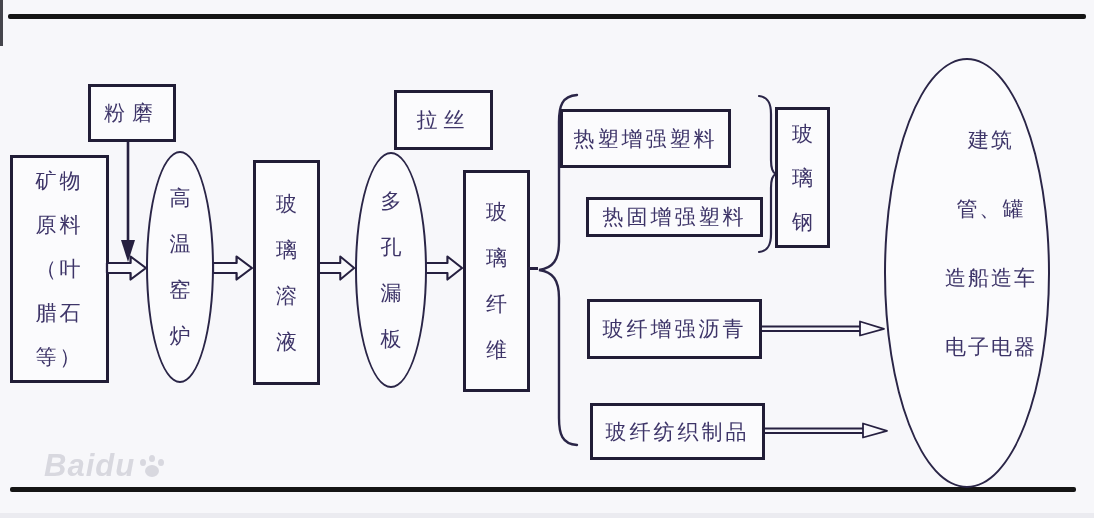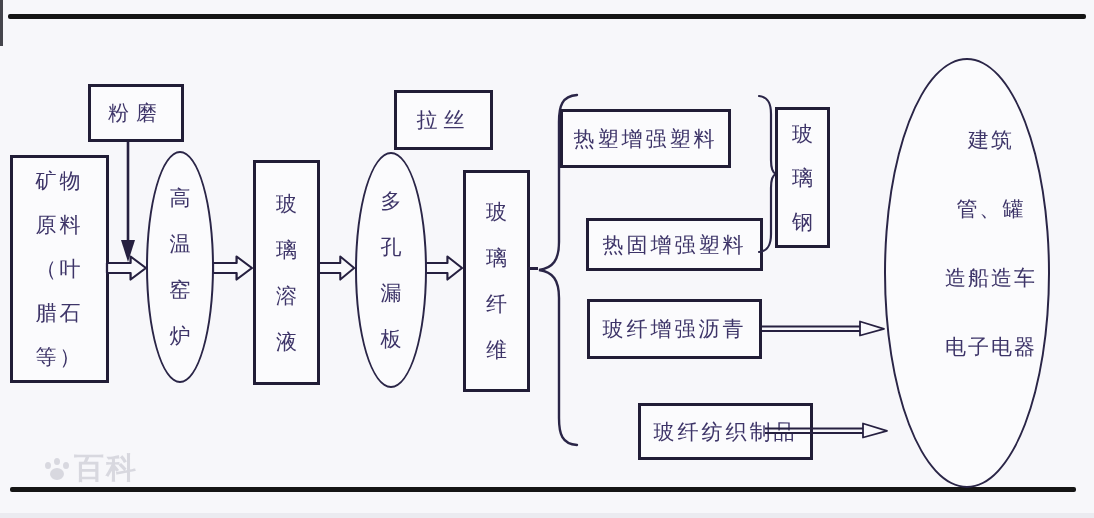--- a/index.html
+++ b/index.html
@@ -44,21 +44,21 @@
 </head>
 <body>
 
 <div class="canvas">
 
   <div class="abs" style="left:0;top:0;width:3px;height:46px;background:#45454c;"></div>
   <div class="abs hline" style="left:8px;top:14px;width:1078px;height:5px;"></div>
   <div class="abs hline" style="left:10px;top:487px;width:1066px;height:5px;"></div>
   <div class="abs" style="left:0;top:513px;width:1094px;height:5px;background:#ebebf0;"></div>
 
-  <div class="abs box" style="left:88px;top:84px;width:96px;height:58px;">
+  <div class="abs box" style="left:88px;top:84px;width:88px;height:58px;">
     <span class="hlabel" style="letter-spacing:7px;">粉磨</span>
   </div>
   <svg class="abs" style="left:118px;top:142px;" width="20" height="122" viewBox="0 0 20 122">
     <line x1="10" y1="0" x2="10" y2="100" stroke="#262040" stroke-width="2.6"></line>
     <polygon points="3,98 17,98 10,120" fill="#262040"></polygon>
   </svg>
 
   <div class="abs box" style="left:10px;top:155px;width:99px;height:228px;">
     <span class="rows">矿物
 原料
@@ -113,21 +113,21 @@
   </div>
 
   <div class="abs connector" style="left:528px;top:267px;width:10px;height:2.5px;"></div>
   <svg class="abs" style="left:533px;top:92px;" width="46" height="356" viewBox="0 0 46 356">
     <path d="M44 3 C29 4 26 14 26 30 L26 150 C26 168 20 176 6 178 C20 180 26 188 26 206 L26 326 C26 342 29 352 44 353" fill="none" stroke="#2a2547" stroke-width="2.4" stroke-linecap="round"></path>
   </svg>
 
   <div class="abs box" style="left:560px;top:93px;width:171px;height:59px;margin-top:16px;">
     <span class="hlabel">热塑增强塑料</span>
   </div>
-  <div class="abs box" style="left:586px;top:197px;width:177px;height:53px;margin-top:21px;">
+  <div class="abs box" style="left:586px;top:197px;width:177px;height:40px;">
     <span class="hlabel">热固增强塑料</span>
   </div>
 
   <svg class="abs" style="left:757px;top:94px;" width="20" height="160" viewBox="0 0 20 160">
     <path d="M2 2 C11 3 14 9 14 20 L14 66 C14 75 16 79 19 80 C16 81 14 85 14 94 L14 140 C14 151 11 157 2 158" fill="none" stroke="#2a2547" stroke-width="2.2" stroke-linecap="round"></path>
   </svg>
 
   <div class="abs box" style="left:775px;top:107px;width:55px;height:141px;">
     <span class="vtext" style="line-height:44px;">玻
 璃
@@ -136,39 +136,39 @@
 
   <div class="abs box" style="left:587px;top:299px;width:175px;height:60px;">
     <span class="hlabel">玻纤增强沥青</span>
   </div>
   <svg class="abs" style="left:762px;top:319px;" width="124" height="20" viewBox="0 0 124 20">
     <line x1="0" y1="7.5" x2="98" y2="7.5" stroke="#262040" stroke-width="1.8"></line>
     <line x1="0" y1="12" x2="98" y2="12" stroke="#262040" stroke-width="1.8"></line>
     <polygon points="98,2.5 122,9.8 98,16.5" fill="#f9f9fc" stroke="#262040" stroke-width="1.8" stroke-linejoin="round"></polygon>
   </svg>
 
-  <div class="abs box" style="left:590px;top:403px;width:175px;height:57px;margin-left:48px;">
+  <div class="abs box" style="left:590px;top:403px;width:175px;height:57px;">
     <span class="hlabel">玻纤纺织制品</span>
   </div>
   <svg class="abs" style="left:765px;top:421px;" width="124" height="20" viewBox="0 0 124 20">
     <line x1="0" y1="7.5" x2="98" y2="7.5" stroke="#262040" stroke-width="1.8"></line>
     <line x1="0" y1="12" x2="98" y2="12" stroke="#262040" stroke-width="1.8"></line>
     <polygon points="98,2.5 122,9.8 98,16.5" fill="#f9f9fc" stroke="#262040" stroke-width="1.8" stroke-linejoin="round"></polygon>
   </svg>
 
   <div class="abs ellipse" style="left:884px;top:58px;width:166px;height:430px;align-items:flex-start;">
     <span class="apps" style="padding-top:46px;margin-left:48px;">建筑
 管、罐
 造船造车
 电子电器</span>
   </div>
 
   <div class="abs watermark" style="left:44px;top:448px;">
+    <span class="brand">Baidu</span>
     <span class="paw">
       <i class="pad"></i>
         <i class="t1"></i>
         <i class="t2"></i>
         <i class="t3"></i>
     </span>
-    <span class="suffix">百科</span>
   </div>
 
 </div>
 
 </body></html>

